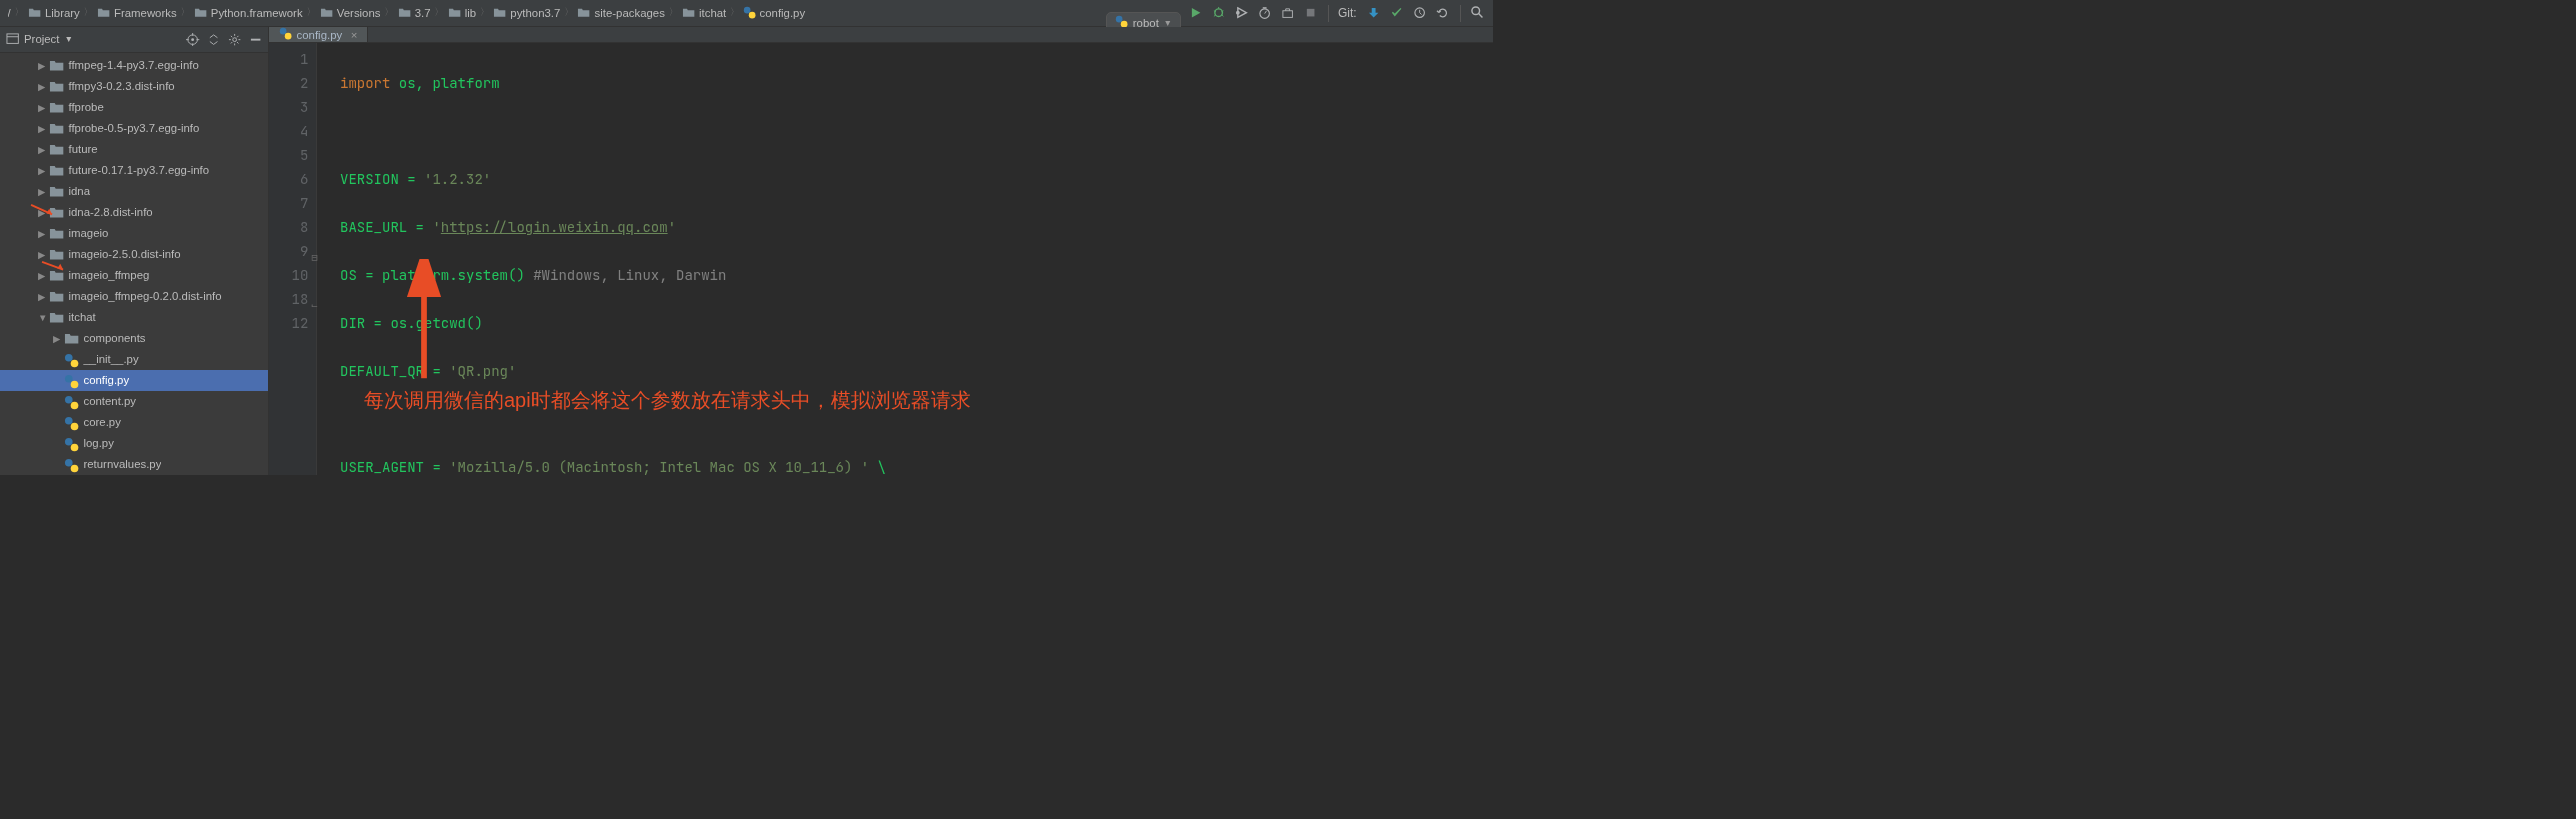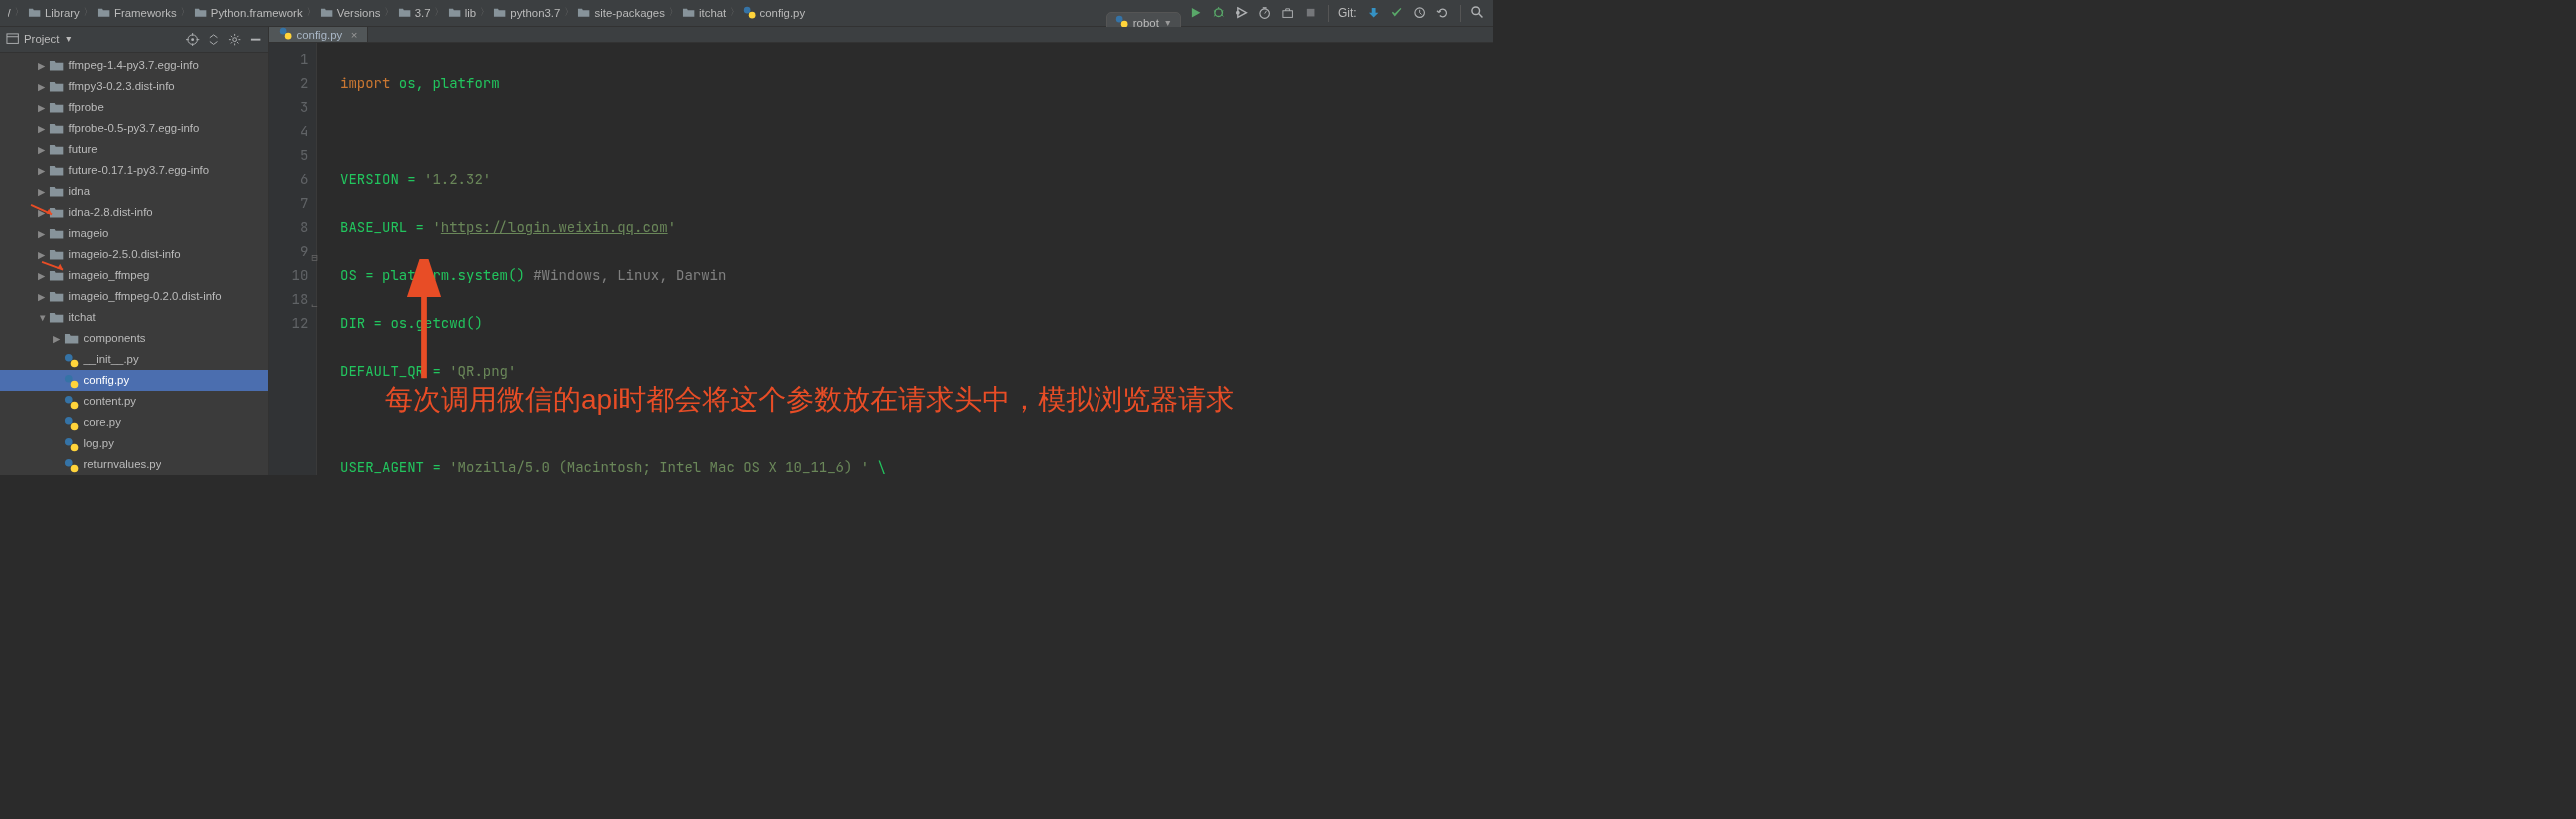--- a/index.html
+++ b/index.html
@@ -55,21 +55,21 @@
     .code-area { flex: 1; padding: 3.8px 0 0 23px; line-height: 24px; white-space: pre; position: relative; }
     .kw { color: #cc7832; }
     .str { color: #6a8759; }
     .str-link { color: #6a8759; text-decoration: underline; }
     .ident { color: #22c55e; }
     .comment { color: #808080; }
     .current-line { background: #323232; }
     
     
     .annotation-arrow { position: absolute; left: 83px; top: 216px; pointer-events: none; }
-    .annotation-text { position: absolute; left: 68px; top: 345px; color: #e84d26; font-size: 28px; font-family: Arial, sans-serif; }
+    .annotation-text { position: absolute; left: 47px; top: 345px; color: #e84d26; font-size: 20px; font-family: Arial, sans-serif; }
     
     .folder-svg { fill: #87939a; }
     
     
     ::-webkit-scrollbar { width: 9.5px; height: 9.5px; }
     ::-webkit-scrollbar-track { background: #3c3f41; }
     ::-webkit-scrollbar-thumb { background: #555; border-radius: 1.9px; }
   </style>
 </head>
 <body>

